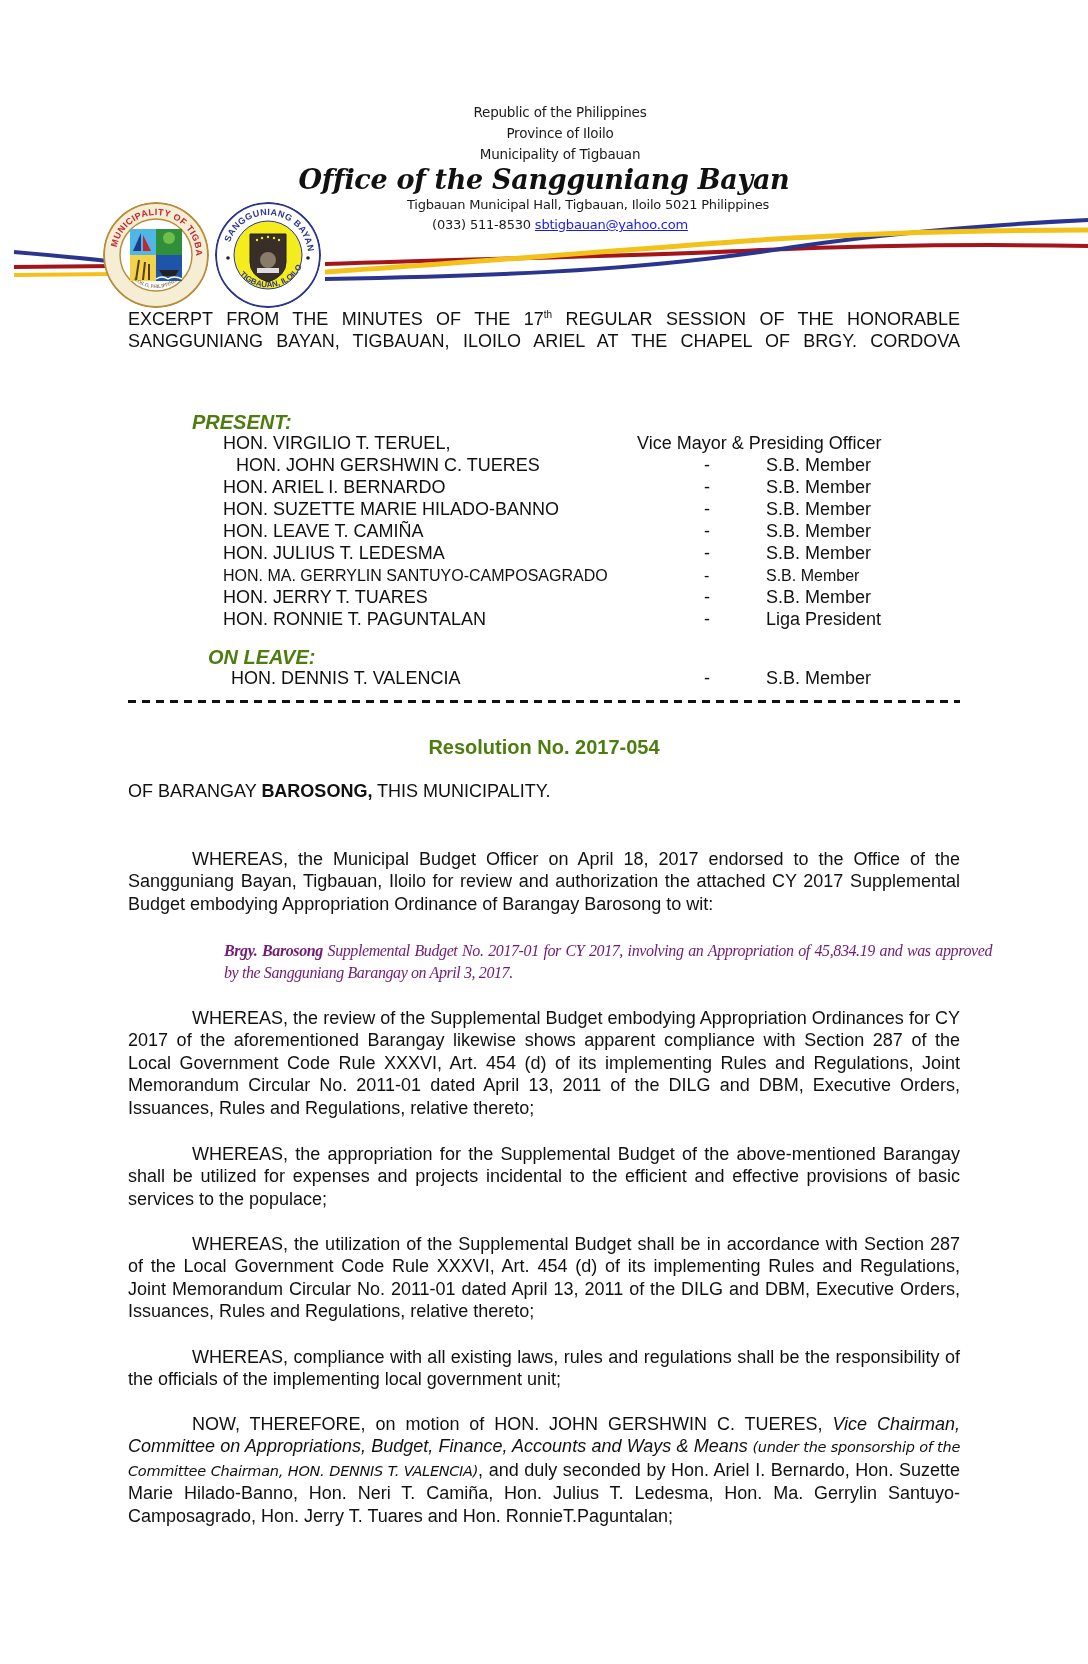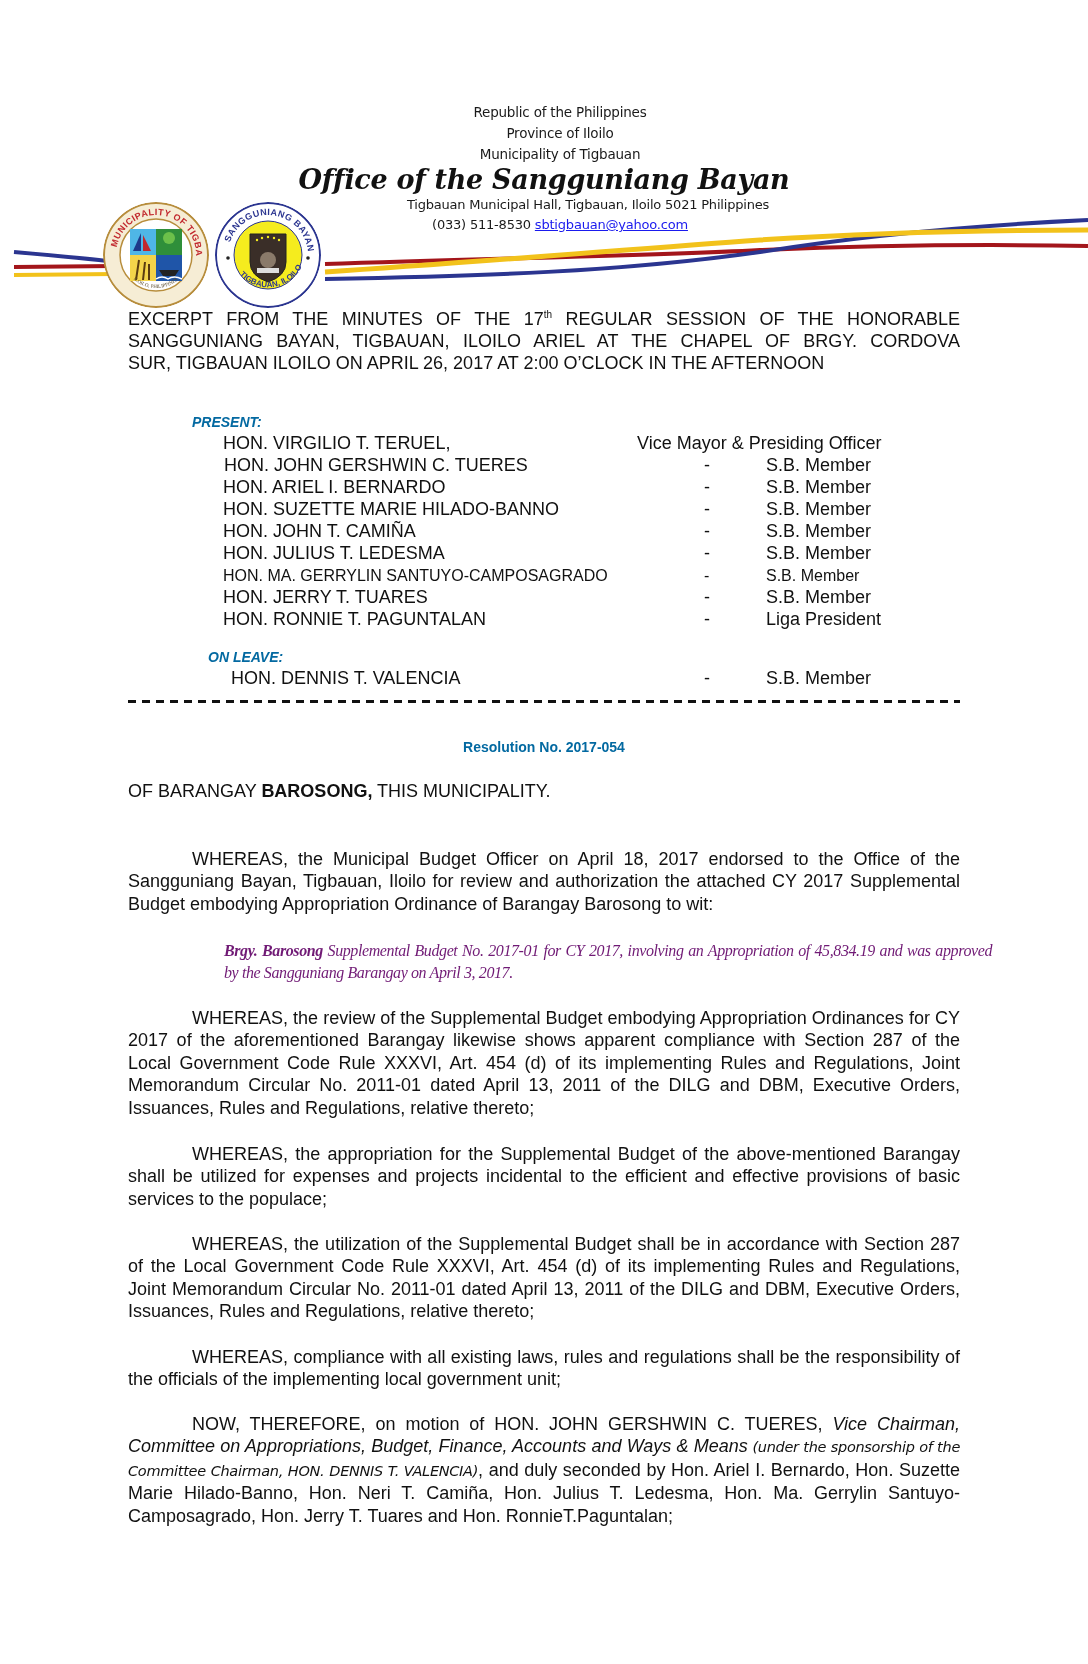--- a/index.html
+++ b/index.html
@@ -8,21 +8,21 @@
     
     .lh-line { position: absolute; left: 16px; width: 1088px; text-align: center;
                font-family: "DejaVu Sans", sans-serif; font-size: 13.5px; color: #1a1a1a; letter-spacing: -0.2px; }
     .lh-title { position: absolute; left: 0; width: 1088px; text-align: center; top: 164px;
                 font-family: "DejaVu Serif", serif; font-style: italic; font-weight: bold;
                 font-size: 27px; color: #111; letter-spacing: -0.3px; }
     .lh-email { color: #1a1aee; text-decoration: underline; }
     .stripes { position: absolute; left: 0; top: 200px; width: 1088px; height: 90px; }
     .seal { position: absolute; width: 106px; height: 106px; border-radius: 50%; }
     
-    .txt { position: absolute; font-size: 14px; line-height: 22.4px; color: #0369a1;
+    .txt { position: absolute; font-size: 20px; line-height: 22.4px; color: #4d7c0f;
            font-family: "Liberation Sans", sans-serif; }
     .para { position: absolute; left: 128px; width: 832px; font-size: 18px; line-height: 22.4px;
             text-align: justify; color: #111; font-family: "Liberation Sans", sans-serif; }
     .para .indent { display: inline-block; width: 64px; }
     .heading-bi { font-weight: bold; font-style: italic; }
     .roster-row { position: absolute; left: 0; width: 1088px; height: 22px; font-size: 18px; }
     .roster-row span { position: absolute; top: 0; white-space: nowrap; }
     .quote { position: absolute; left: 192px; width: 768px; font-size: 16px; line-height: 22px;
              font-style: italic; text-align: justify; font-family: Liberation Serif, serif;
              letter-spacing: -0.4px; color: #701a75; margin-left: 32px; }
@@ -99,47 +99,46 @@
   <text font-size="8" font-weight="bold" fill="#2b3590" font-family="Liberation Sans, sans-serif">
     <textPath href="#arcR2" startOffset="14%">TIGBAUAN, ILOILO</textPath>
   </text>
   <circle cx="13" cy="56" r="1.8" fill="#222"></circle>
     <circle cx="93" cy="56" r="1.8" fill="#222"></circle>
 </svg>
 
 <div class="para" style="top:304px; line-height:22px;">
   <div style="text-align:justify; text-align-last:justify;"><span>EXCERPT FROM THE MINUTES OF THE 17</span><sup>th</sup><span> REGULAR SESSION OF THE HONORABLE</span></div>
   <div style="text-align:justify; text-align-last:justify;">SANGGUNIANG  BAYAN, TIGBAUAN, ILOILO ARIEL AT THE CHAPEL OF BRGY. CORDOVA</div>
-  <div>SUR, TIGBAUAN ILOILO ON APRIL 26, 2017 AT 2:00 O’CLOCK IN THE AFTERNOON</div>
 </div>
 
 <div class="txt heading-bi" style="left:192px; top:411px;">PRESENT:</div>
 
 <div>
   <div class="roster-row" style="top:433px;">
     <span style="left:223px;">HON. VIRGILIO T. TERUEL,</span>
     <span style="left:637px;">Vice Mayor &amp; Presiding Officer</span>
   </div>
   <div class="roster-row" style="top:455px;">
-    <span style="left:224px;">HON. JOHN GERSHWIN C. TUERES</span>
+    <span style="left:236px;">HON. JOHN GERSHWIN C. TUERES</span>
     <span style="left:704px;">-</span>
     <span style="left:766px;">S.B. Member</span>
   </div>
   <div class="roster-row" style="top:477px;">
     <span style="left:223px;">HON. ARIEL I. BERNARDO</span>
     <span style="left:704px;">-</span>
     <span style="left:766px;">S.B. Member</span>
   </div>
   <div class="roster-row" style="top:499px;">
     <span style="left:223px;">HON. SUZETTE MARIE HILADO-BANNO</span>
     <span style="left:704px;">-</span>
     <span style="left:766px;">S.B. Member</span>
   </div>
   <div class="roster-row" style="top:521px;">
-    <span style="left:223px;">HON. JOHN T. CAMIÑA</span>
+    <span style="left:223px;">HON. LEAVE T. CAMIÑA</span>
     <span style="left:704px;">-</span>
     <span style="left:766px;">S.B. Member</span>
   </div>
   <div class="roster-row" style="top:543px;padding-left:31px;">
     <span style="left:223px;">HON. JULIUS T. LEDESMA</span>
     <span style="left:704px;">-</span>
     <span style="left:766px;">S.B. Member</span>
   </div>
   <div class="roster-row" style="top:567px; font-size:16px;">
     <span style="left:223px;">HON. MA. GERRYLIN SANTUYO-CAMPOSAGRADO</span>

